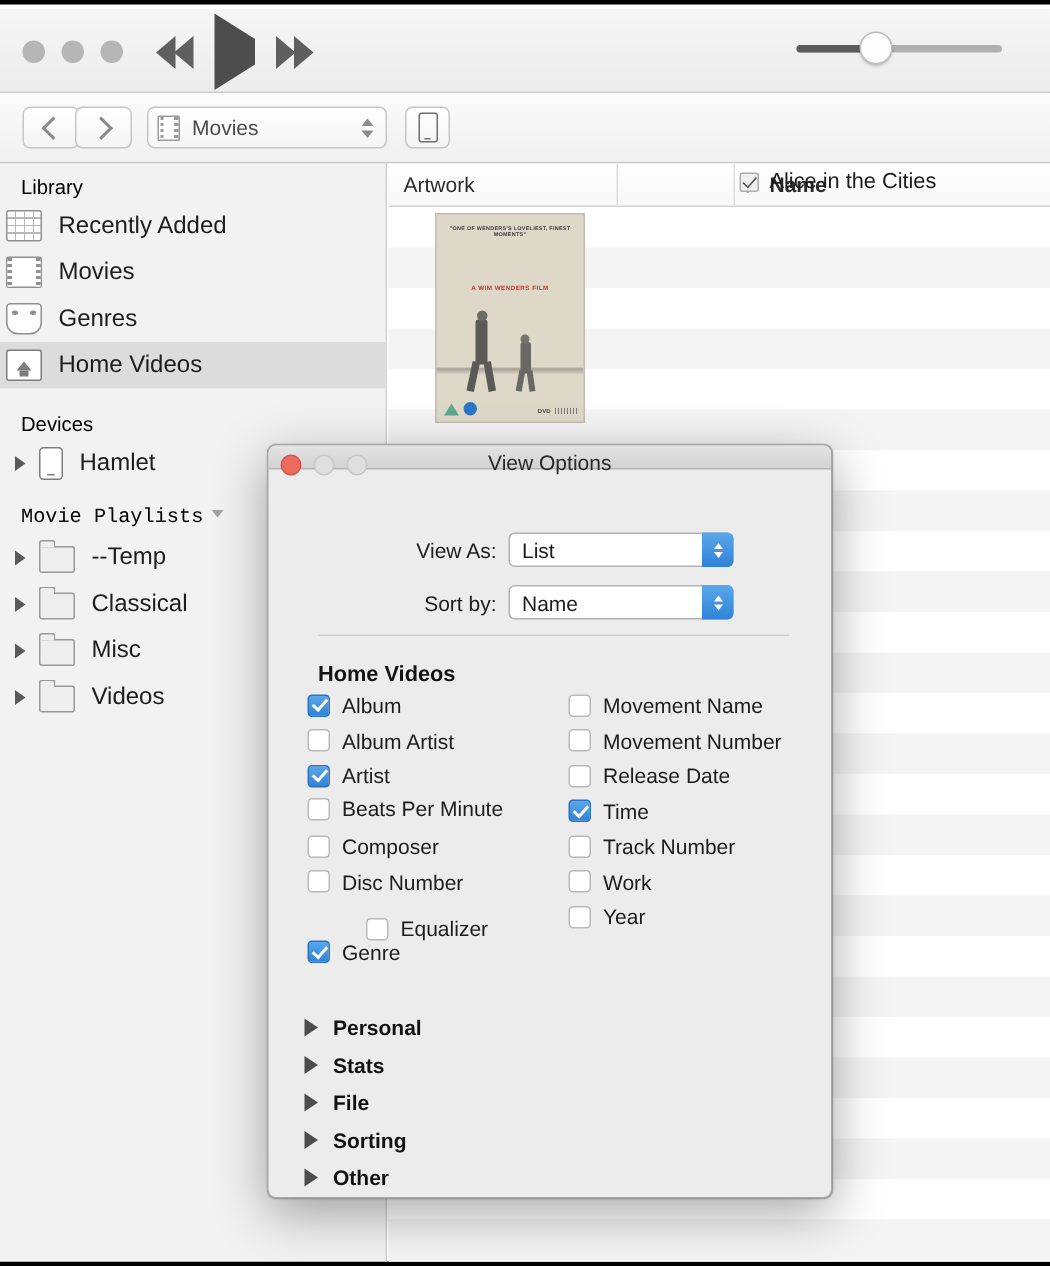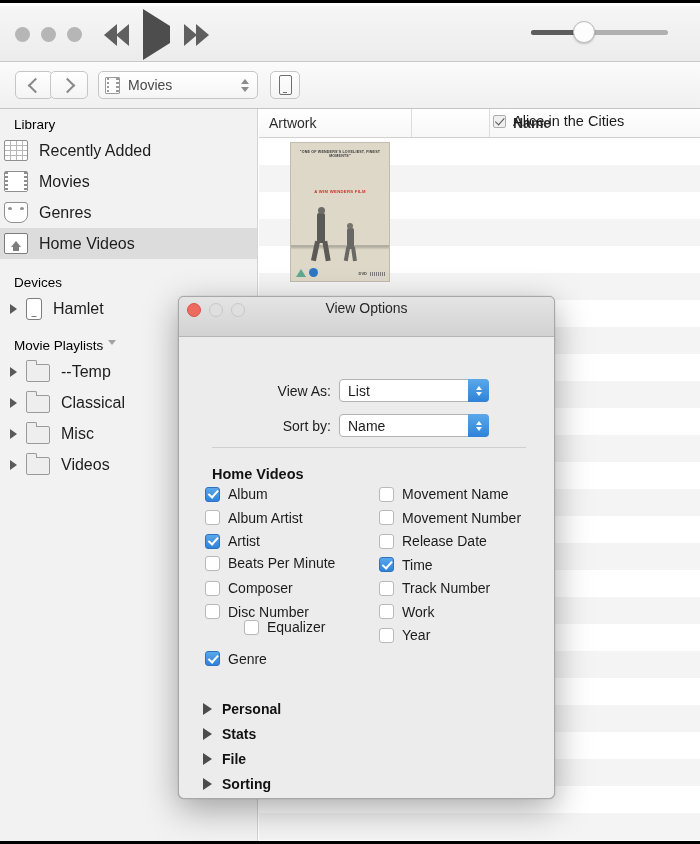--- a/index.html
+++ b/index.html
@@ -221,21 +221,21 @@
     box-sizing: border-box;
     overflow: hidden;
   }
   .sb-header {
     font-size: 13.5px;
     color: #000000;
     padding: 8px 0 3px 14px;
     font-weight: 400;
   }
   .sb-header.playlists {
-    display: flex; align-items: flex-start; gap: 5px;
+    display: flex; align-items: flex-start; gap: 5px; font-family: Liberation Mono, monospace;
   }
   .caret-down {
     width: 0; height: 0;
     border-left: 4px solid transparent;
     border-right: 4px solid transparent;
     border-top: 5px solid #a2a2a2;
     margin-top: 2px;
   }
   .sb-item {
     display: flex;
@@ -526,21 +526,21 @@
     left: 178px; top: 293px;
     width: 377px; height: 503px;
     background: #ececec;
     border: 1px solid #a8a8a8;
     border-radius: 6px;
     box-shadow: 0 10px 34px rgba(0,0,0,.34), 0 0 1px rgba(0,0,0,.4);
     box-sizing: border-box;
     overflow: hidden;
   }
   .dlg-titlebar {
-    height: 40px;
+    height: 16px;
     background: linear-gradient(#e4e4e4, #d2d2d2);
     border-bottom: 1px solid #b4b4b4;
     position: relative;
     box-sizing: border-box;
   }
   .dlg-title {
     position: absolute;
     left: 0; right: 0; top: 3px;
     text-align: center;
     font-size: 14px;
@@ -913,21 +913,21 @@
             <span class="cb-label">Beats Per Minute</span>
           </div>
           <div class="cb-row" style="left: 26px; top: 243px;">
             <span class="cbox off"></span>
             <span class="cb-label">Composer</span>
           </div>
           <div class="cb-row" style="left: 26px; top: 266.5px;">
             <span class="cbox off"></span>
             <span class="cb-label">Disc Number</span>
           </div>
-          <div class="cb-row" style="left: 26px; top: 282px; padding-left: 39px;">
+          <div class="cb-row" style="left: 26px; top: 298px; padding-left: 39px;">
             <span class="cbox off"></span>
             <span class="cb-label">Equalizer</span>
           </div>
           <div class="cb-row" style="left: 26px; top: 313.5px;">
             <span class="cbox on">
               <span class="tick"></span>
             </span>
             <span class="cb-label">Genre</span>
           </div>
         </div>

